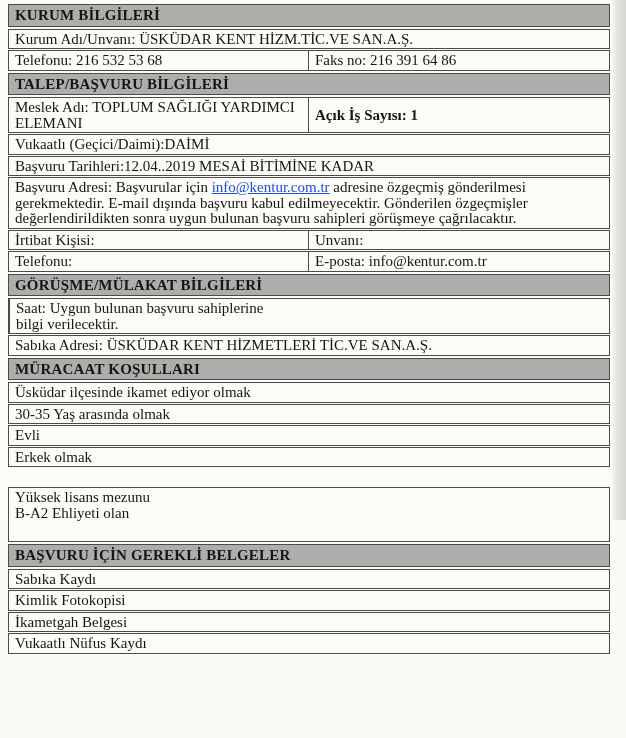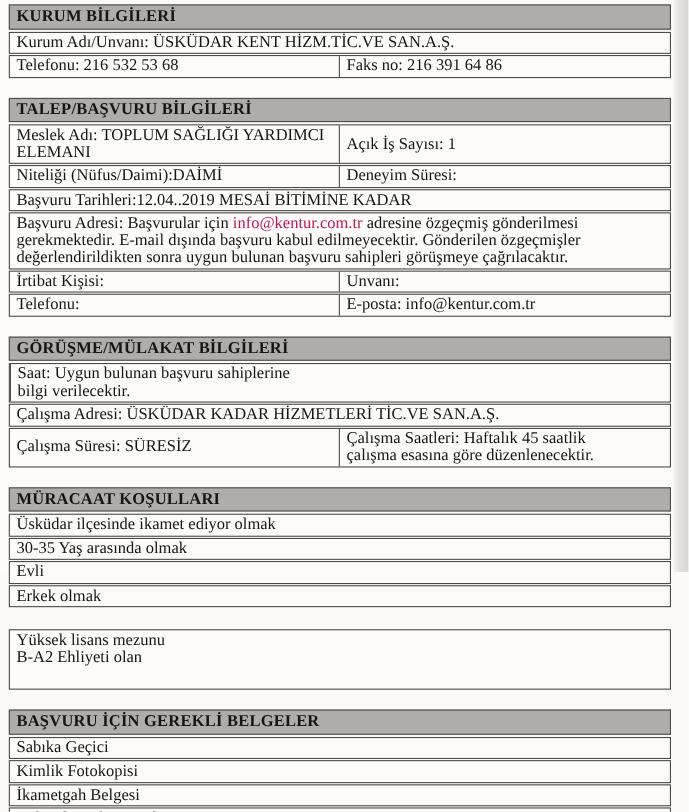--- a/index.html
+++ b/index.html
@@ -46,25 +46,25 @@
   .r2 { display: flex; padding: 0; }
   .r2 .c1 {
     width: 287px;
     padding: 2px 6px 1px 6px;
   }
   .r2 .c2 {
     flex: 1;
     border-left: 1.5px solid #4c4b49;
     padding: 2px 6px 1px 6px;
   }
-  .vcenter { display: flex; flex-direction: column; justify-content: center; }
+  .vcenter { display: flex; flex-direction: column; justify-content: center; font-weight: bold; }
   .pl { white-space: pre-line; }
   .multi { padding-bottom: 20px; margin-top: 20px; }
-  .lnk { color: #be185d; cursor: pointer; text-align: right; }
-  .sp-top { margin-top: 18px; }
+  .lnk { color: #1d4ed8; text-decoration: underline; cursor: pointer; text-align: right; }
+  .sp-top { margin-top: 2px; }
 </style>
 </head>
 <body>
 
 <div class="page">
 
   <div class="tbl">
 
     <div class="hd">KURUM BİLGİLERİ</div>
     <div class="r">Kurum Adı/Unvanı: ÜSKÜDAR KENT HİZM.TİC.VE SAN.A.Ş.</div>
@@ -73,59 +73,53 @@
       <div class="c2">Faks no: 216 391 64 86</div>
     </div>
 
     <div class="hd sp-top">TALEP/BAŞVURU BİLGİLERİ</div>
     <div class="r r2">
       <div class="c1 pl">Meslek Adı: TOPLUM SAĞLIĞI YARDIMCI
 ELEMANI</div>
       <div class="c2 vcenter">Açık İş Sayısı: 1</div>
     </div>
     <div class="r r2">
-      <div class="c1">Niteliği (Nüfus/Daimi):DAİMİ</div>
-      <div class="c2">Deneyim Süresi:</div>
+      <div class="c1">Vukaatlı (Geçici/Daimi):DAİMİ</div>
     </div>
     <div class="r">Başvuru Tarihleri:12.04..2019 MESAİ BİTİMİNE KADAR</div>
     <div class="r"><span>Başvuru Adresi: Başvurular için </span><a class="lnk">info@kentur.com.tr</a><span> adresine özgeçmiş gönderilmesi gerekmektedir. E-mail dışında başvuru kabul edilmeyecektir. Gönderilen özgeçmişler değerlendirildikten sonra uygun bulunan başvuru sahipleri görüşmeye çağrılacaktır.</span></div>
     <div class="r r2">
       <div class="c1">İrtibat Kişisi:</div>
       <div class="c2">Unvanı:</div>
     </div>
     <div class="r r2">
       <div class="c1">Telefonu:</div>
       <div class="c2">E-posta: info@kentur.com.tr</div>
     </div>
 
     <div class="hd sp-top">GÖRÜŞME/MÜLAKAT BİLGİLERİ</div>
     <div class="r r2">
       <div class="c2 pl">Saat: Uygun bulunan başvuru sahiplerine
 bilgi verilecektir.</div>
     </div>
 
-    <div class="r">Çalışma Adresi: ÜSKÜDAR KADAR HİZMETLERİ TİC.VE SAN.A.Ş.</div>
-    <div class="r r2">
-      <div class="c1 vcenter">Çalışma Süresi: SÜRESİZ</div>
-      <div class="c2 pl">Çalışma Saatleri: Haftalık 45 saatlik
-çalışma esasına göre düzenlenecektir.</div>
-    </div>
+    <div class="r">Sabıka Adresi: ÜSKÜDAR KENT HİZMETLERİ TİC.VE SAN.A.Ş.</div>
 
     <div class="hd sp-top">MÜRACAAT KOŞULLARI</div>
     <div class="r">Üsküdar ilçesinde ikamet ediyor olmak</div>
     <div class="r">30-35 Yaş arasında olmak</div>
     <div class="r">Evli</div>
     <div class="r">Erkek olmak</div>
     <div class="r multi">
       <div>Yüksek lisans mezunu</div>
       <div>B-A2 Ehliyeti olan</div>
     </div>
 
     <div class="hd sp-top">BAŞVURU İÇİN GEREKLİ BELGELER</div>
-    <div class="r">Sabıka Geçici</div>
+    <div class="r">Sabıka Kaydı</div>
     <div class="r">Kimlik Fotokopisi</div>
     <div class="r">İkametgah Belgesi</div>
     <div class="r">Vukaatlı Nüfus Kaydı</div>
 
   </div>
 
   <div class="scan-edge-right"></div>
 </div>
 
 </body></html>

